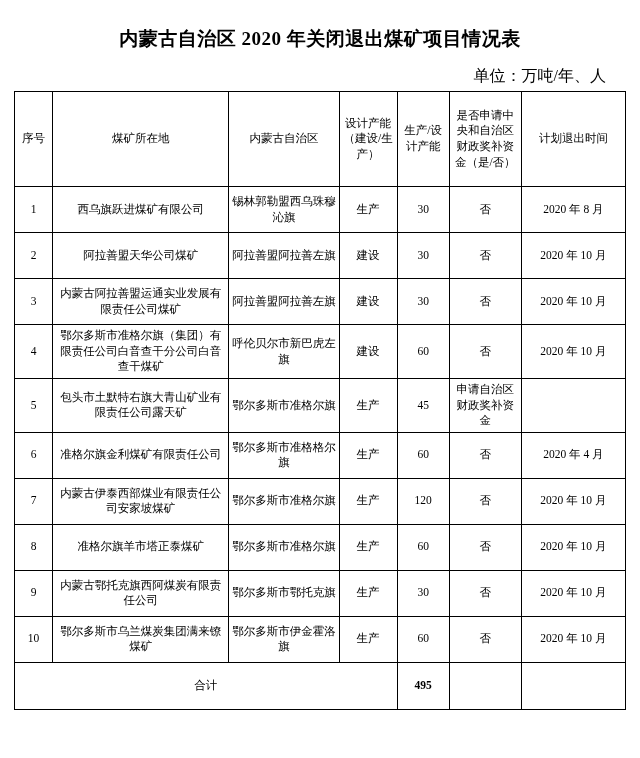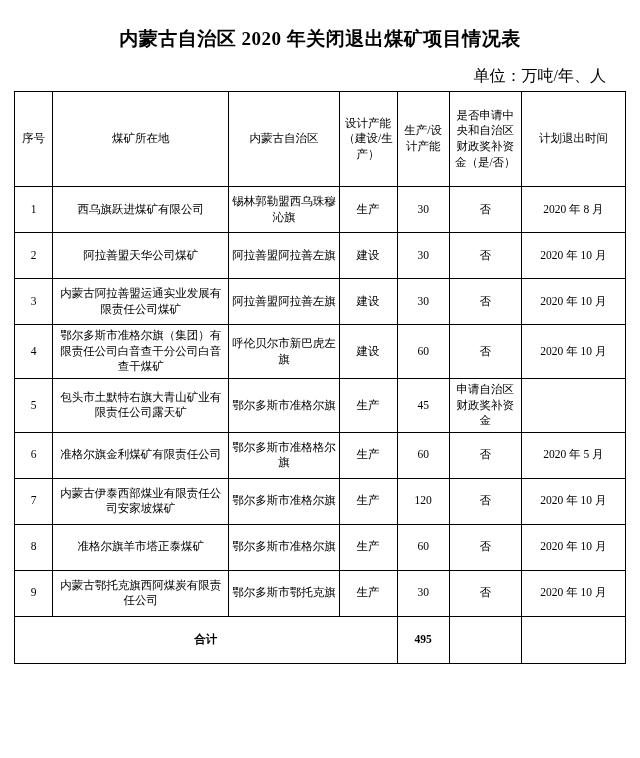--- a/index.html
+++ b/index.html
@@ -65,21 +65,20 @@
     text-align: left;
     padding-left: 8px;
     padding-right: 6px;
     line-height: 1.5;
     margin-top: 38px;
   }
   tbody tr { height: 46px; }
   tbody tr.tall { height: 54px; }
   .total-row td {
     height: 40px;
-    font-weight: bold;
   }
   .total-label {
     font-size: 12.5px;
   }
   .total-val {
     font-weight: bold;
     margin-top: 16px;
   }
 </style>
 </head>
@@ -158,21 +157,21 @@
         <td>申请自治区财政奖补资金</td>
         <td></td>
       </tr>
       <tr>
         <td>6</td>
         <td class="name-cell">准格尔旗金利煤矿有限责任公司</td>
         <td>鄂尔多斯市准格格尔旗</td>
         <td>生产</td>
         <td>60</td>
         <td>否</td>
-        <td>2020 年 5 月</td>
+        <td>2020 年 4 月</td>
       </tr>
       <tr>
         <td>7</td>
         <td class="name-cell">内蒙古伊泰西部煤业有限责任公司安家坡煤矿</td>
         <td>鄂尔多斯市准格尔旗</td>
         <td>生产</td>
         <td>120</td>
         <td>否</td>
         <td>2020 年 10 月</td>
       </tr>
@@ -184,20 +183,29 @@
         <td>60</td>
         <td>否</td>
         <td>2020 年 10 月</td>
       </tr>
       <tr>
         <td>9</td>
         <td class="name-cell">内蒙古鄂托克旗西阿煤炭有限责任公司</td>
         <td>鄂尔多斯市鄂托克旗</td>
         <td>生产</td>
         <td>30</td>
+        <td>否</td>
+        <td>2020 年 10 月</td>
+      </tr>
+      <tr>
+        <td>10</td>
+        <td class="name-cell">鄂尔多斯市乌兰煤炭集团满来镣煤矿</td>
+        <td>鄂尔多斯市伊金霍洛旗</td>
+        <td>生产</td>
+        <td>60</td>
         <td>否</td>
         <td>2020 年 10 月</td>
       </tr>
       <tr class="total-row">
         <td class="total-label" colspan="4">合计</td>
         <td class="total-val">495</td>
         <td></td>
         <td></td>
       </tr>
     </tbody>

